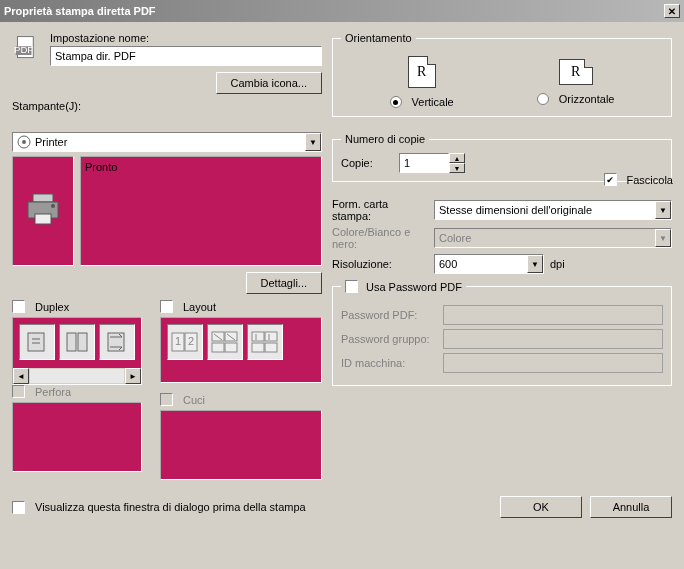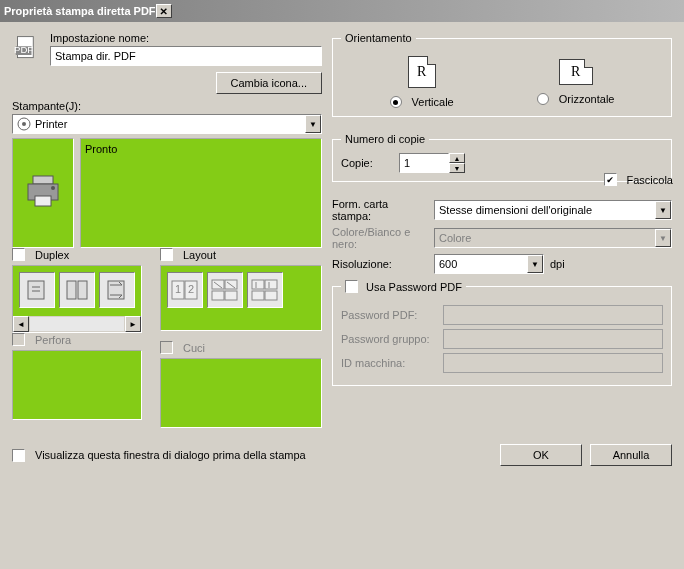--- a/index.html
+++ b/index.html
@@ -1,38 +1,38 @@
 <!DOCTYPE html>
 <html><head>
 <meta charset="utf-8">
 <style>
 *{box-sizing:border-box;margin:0;padding:0;font-family:Tahoma,Arial,sans-serif;font-size:11px}
 body{background:#d4d0c8;width:684px;height:569px;overflow:hidden}
-.titlebar{background:linear-gradient(90deg,#7a7a7a,#b8b8b8);color:#fff;font-weight:bold;height:22px;display:flex;align-items:center;padding:0 4px;}
+.titlebar{background:linear-gradient(90deg,#7a7a7a,#b8b8b8);color:#fff;font-weight:bold;height:22px;display:flex;align-items:center;padding:0 4px;justify-content:space-between}
 .titlebar .close{width:16px;height:14px;background:#d4d0c8;border:1px solid #fff;border-right-color:#404040;border-bottom-color:#404040;display:flex;align-items:center;justify-content:center;font-size:10px;font-family:Arial;font-weight:bold;color:#000}
 .dialog-body{padding:10px 12px;display:flex;gap:10px}
 .col-left{width:310px}
 .col-right{flex:1}
 .row{display:flex;align-items:center;gap:6px}
 .lbl{color:#000}
 .txt{border:1px solid #808080;border-right-color:#fff;border-bottom-color:#fff;background:#fff;height:20px;padding:2px 4px}
 .btn{background:#d4d0c8;border:1px solid #fff;border-right-color:#404040;border-bottom-color:#404040;height:22px;padding:0 14px;cursor:pointer;font-size:11px}
 fieldset{border:1px solid #808080;border-top-color:#fff;border-left-color:#fff;padding:8px;margin-bottom:16px;position:relative}
 fieldset{border:1px groove #fff}
 legend{padding:0 4px;background:#d4d0c8}
 .select{border:1px solid #808080;border-right-color:#fff;border-bottom-color:#fff;background:#fff;height:20px;display:flex;align-items:center;justify-content:space-between;padding-left:4px}
 .select .arrow{width:16px;height:18px;background:#d4d0c8;border:1px solid #fff;border-right-color:#404040;border-bottom-color:#404040;display:flex;align-items:center;justify-content:center;font-size:8px}
 .spin{display:flex}
 .spin input{width:50px;border:1px solid #808080;border-right-color:#fff;border-bottom-color:#fff;height:20px;padding:2px 4px}
 .spin .sb{width:16px;display:flex;flex-direction:column}
 .spin .sb div{flex:1;background:#d4d0c8;border:1px solid #fff;border-right-color:#404040;border-bottom-color:#404040;font-size:7px;display:flex;align-items:center;justify-content:center;line-height:1}
 .chk{width:13px;height:13px;border:1px solid #808080;border-right-color:#fff;border-bottom-color:#fff;background:#fff;display:inline-flex;align-items:center;justify-content:center;font-size:9px;margin-right:4px}
 .radio{width:12px;height:12px;border:1px solid #808080;border-radius:50%;background:#fff;display:inline-flex;align-items:center;justify-content:center;margin-right:4px}
 .radio.on::after{content:"";width:5px;height:5px;background:#000;border-radius:50%}
-.panel-inset{border:1px inset #fff;background:#84cc16}
+.panel-inset{border:1px inset #fff;background:#be185d}
 .gray{color:#808080}
 .icon-pdf{width:32px;height:32px;display:flex;align-items:center;justify-content:center}
 .icon-pdf svg{width:28px;height:28px}
 .printer-icon svg{width:40px;height:36px}
 .duplex-icons,.layout-icons{display:flex;gap:4px;padding:6px}
 .di{width:36px;height:36px;border:1px solid #808080;border-right-color:#fff;border-bottom-color:#fff;background:#e8e8e8;display:flex;align-items:center;justify-content:center}
 .scroll{display:flex;align-items:center;margin-top:2px}
 .scroll .sbt{width:16px;height:16px;background:#d4d0c8;border:1px solid #fff;border-right-color:#404040;border-bottom-color:#404040;font-size:8px;display:flex;align-items:center;justify-content:center}
 .scroll .track{flex:1;height:16px;background:#e8e8e8;border:1px solid #d4d0c8}
 .orient-icon{width:28px;height:32px;border:1px solid #404040;background:#fff;display:flex;align-items:center;justify-content:center;position:relative;margin:0 auto 8px}
@@ -66,21 +66,21 @@
       <div style="flex:1">
         <div class="lbl">Impostazione nome:</div>
         <input class="txt" style="width: 100%; margin-top: 2px;" value="Stampa dir. PDF">
       </div>
     </div>
     <div style="text-align:right;margin:6px 0">
       <button class="btn">Cambia icona...</button>
     </div>
 
     <div class="lbl">Stampante(J):</div>
-    <div class="select" style="margin-top:2px">
+    <div class="select" style="margin-top:20px">
       <div class="row" style="gap:4px">
         <svg width="14" height="14" viewBox="0 0 14 14">
             <circle cx="7" cy="7" r="6" fill="none" stroke="#666"></circle>
             <circle cx="7" cy="7" r="2" fill="#666"></circle>
           </svg>
         <span>Printer</span>
       </div>
       <div class="arrow">▼</div>
     </div>
 
@@ -91,20 +91,23 @@
               <rect x="10" y="2" width="20" height="8" fill="#ccc" stroke="#555"></rect>
               <rect x="5" y="10" width="30" height="16" fill="#999" stroke="#555"></rect>
               <rect x="12" y="22" width="16" height="10" fill="#eee" stroke="#555"></rect>
               <circle cx="30" cy="14" r="2" fill="#555"></circle>
             </svg>
         </div>
       </div>
       <div class="panel-inset" style="flex:1;padding:4px">
         <span>Pronto</span>
       </div>
+    </div>
+    <div style="text-align:right;margin:6px 0">
+      <button class="btn">Dettagli...</button>
     </div>
 
     <div class="row" style="gap:18px;align-items:flex-start">
 
       <div style="width:130px">
         <label class="row">
             <span class="chk"></span>
             <span>Duplex</span>
           </label>
         <div class="panel-inset" style="margin-top:4px">

